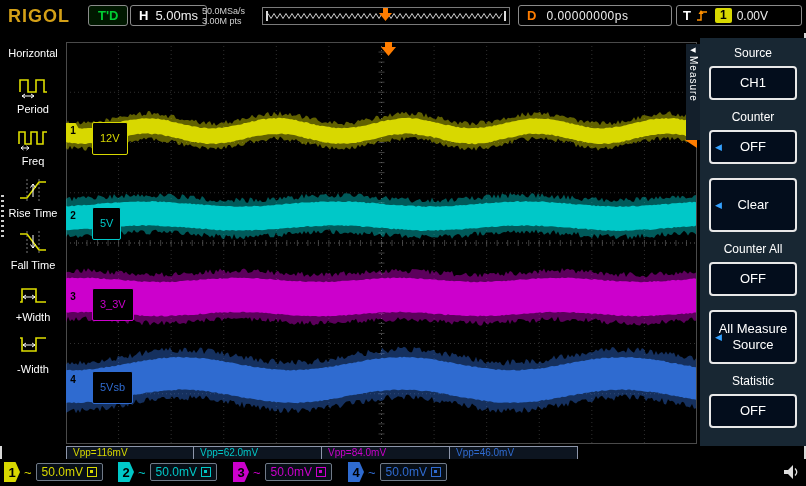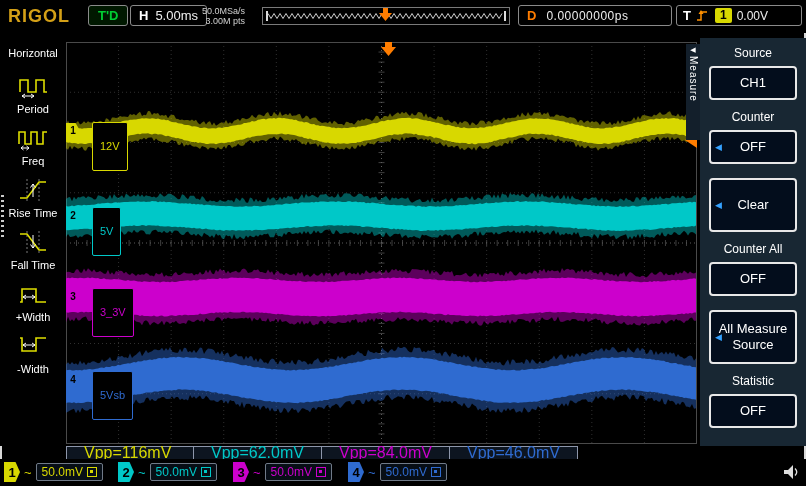--- a/index.html
+++ b/index.html
@@ -1,20 +1,20 @@
 <!DOCTYPE html>
 <html><head>
 <meta charset="utf-8">
 <style>
   html,body{margin:0;padding:0;background:#222;}
   .screen{position:relative;width:806px;height:486px;background:#000;overflow:hidden;
           font-family:"Liberation Sans",sans-serif;box-shadow:inset 0 0 0 2px #d8d8d8;}
 
   
-  .topbar{position:absolute;left:0;top:0;width:806px;height:33px;background:#000;text-align:right;}
+  .topbar{position:absolute;left:0;top:0;width:806px;height:33px;background:#000;}
   .logo{position:absolute;left:8px;top:6px;font-size:18px;font-weight:bold;letter-spacing:1px;color:#d4a017;}
   .tbox{position:absolute;display:flex;align-items:center;border:1px solid #8a8a8a;border-radius:3px;height:21px;box-sizing:border-box;background:#000;}
   .td-box{left:88px;top:5px;padding:0 9px;background:#001800;font-weight:bold;font-size:13px;color:#00cc33;}
   .h-box{left:130px;top:5px;padding:0 8px;gap:7px;}
   .h-label{color:#fff;font-weight:bold;font-size:13px;}
   .h-value{color:#eee;font-size:13px;}
   .srate{position:absolute;left:202px;top:6px;font-size:9px;line-height:10px;color:#d0d0d0;}
   .hpos{position:absolute;left:262px;top:6px;}
   .d-box{left:518px;top:5px;width:154px;padding:0 8px;gap:10px;}
   .d-label{color:#ff7d00;font-weight:bold;font-size:13px;}
@@ -35,26 +35,26 @@
   .lm-icon .guide{stroke:#999;fill:none;stroke-width:.8px;stroke-dasharray:2 2;}
   .lm-scroll{position:absolute;left:1px;top:162px;width:3px;height:44px;
              background:repeating-linear-gradient(#ccc 0 2px,transparent 2px 5px);}
 
   
   .scope{position:absolute;left:66px;top:42px;width:631px;height:402px;}
   .ch-tag{position:absolute;left:0;width:14px;height:15px;background:var(--c);color:#000;
           font-size:10px;font-weight:bold;display:flex;align-items:center;justify-content:center;
           clip-path:polygon(0 0,68% 0,100% 50%,68% 100%,0 100%);}
   .ch-label{position:absolute;left:26px;border:1px solid var(--c);color:var(--c);background:#000;
-            font-size:11px;padding:16px 7px;height:15px;line-height:15px;border-radius:2px;}
+            font-size:11px;padding:8px 7px;height:15px;line-height:15px;border-radius:2px;}
 
   
   .vpp-row{position:absolute;left:66px;top:446px;display:flex;}
   .vpp-cell{width:128px;height:20px;box-sizing:border-box;border:1px solid #8d96aa;border-left:none;
-            background:#0d1520;color:var(--c);font-size:16px;line-height:12px;padding-left:17px;}
+            background:#0d1520;color:var(--c);font-size:10px;line-height:12px;padding-left:6px;}
   .vpp-cell:first-child{border-left:1px solid #8d96aa;}
 
   
   .measure-tab{position:absolute;left:686px;top:44px;width:14px;height:96px;background:#131f2b;
                display:flex;flex-direction:column;align-items:center;color:#fff;}
   .measure-tab .m-arrow{font-size:7px;margin:2px 0 2px 0;color:#fff;}
   .measure-tab .vert{writing-mode:vertical-rl;font-size:10px;letter-spacing:1px;}
   .right-panel{position:absolute;left:700px;top:38px;width:106px;height:408px;background:#182733;
                display:flex;flex-direction:column;align-items:center;}
   .menu-title{color:#fff;font-size:12px;height:16px;margin-top:10px;}

